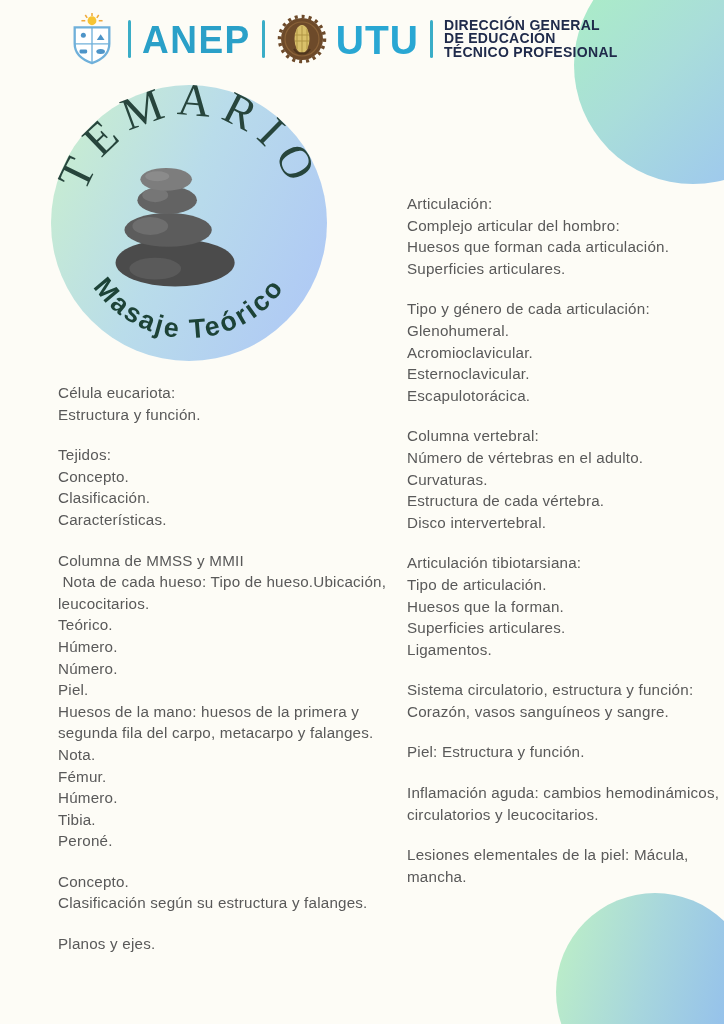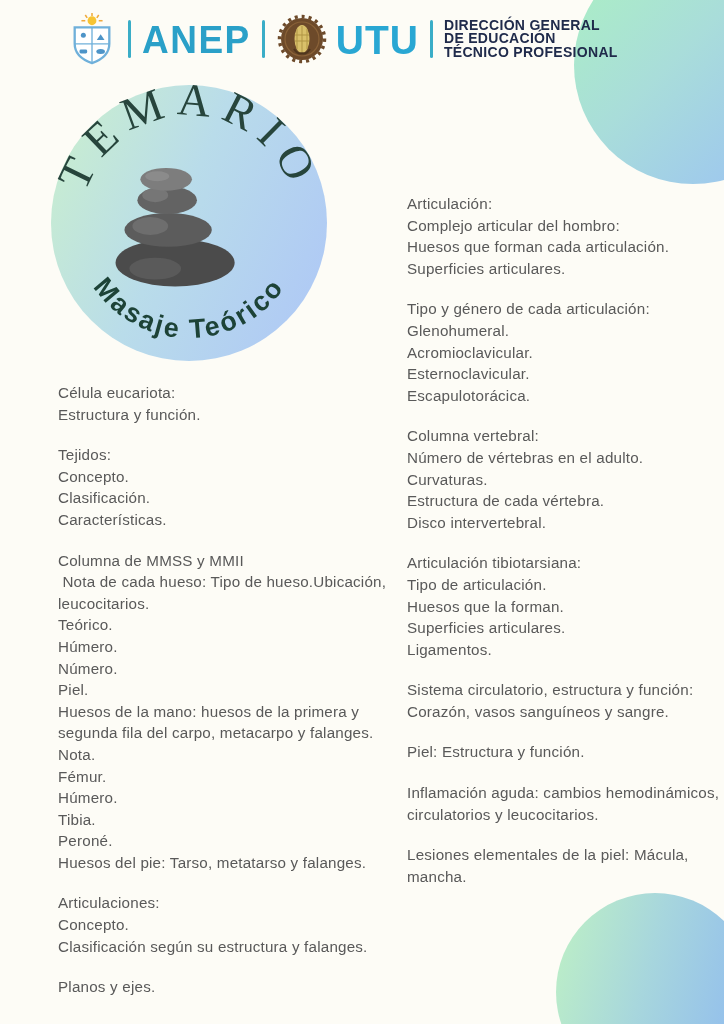--- a/index.html
+++ b/index.html
@@ -176,24 +176,22 @@
         <div class="line">Húmero.</div>
         <div class="line">Número.</div>
         <div class="line">Piel.</div>
         <div class="line">Huesos de la mano: huesos de la primera y</div>
         <div class="line">segunda fila del carpo, metacarpo y falanges.</div>
         <div class="line">Nota.</div>
         <div class="line">Fémur.</div>
         <div class="line">Húmero.</div>
         <div class="line">Tibia.</div>
         <div class="line">Peroné.</div>
-        <div class="line">Huesos del pie: Tarso, metatarso y falanges.</div>
-      </div>
-      <div class="para">
-        <div class="line">Articulaciones:</div>
+      </div>
+      <div class="para">
         <div class="line">Concepto.</div>
         <div class="line">Clasificación según su estructura y falanges.</div>
       </div>
       <div class="para">
         <div class="line">Planos y ejes.</div>
       </div>
     </div>
   <div class="col col-right">
       <div class="para">
         <div class="line">Articulación:</div>

